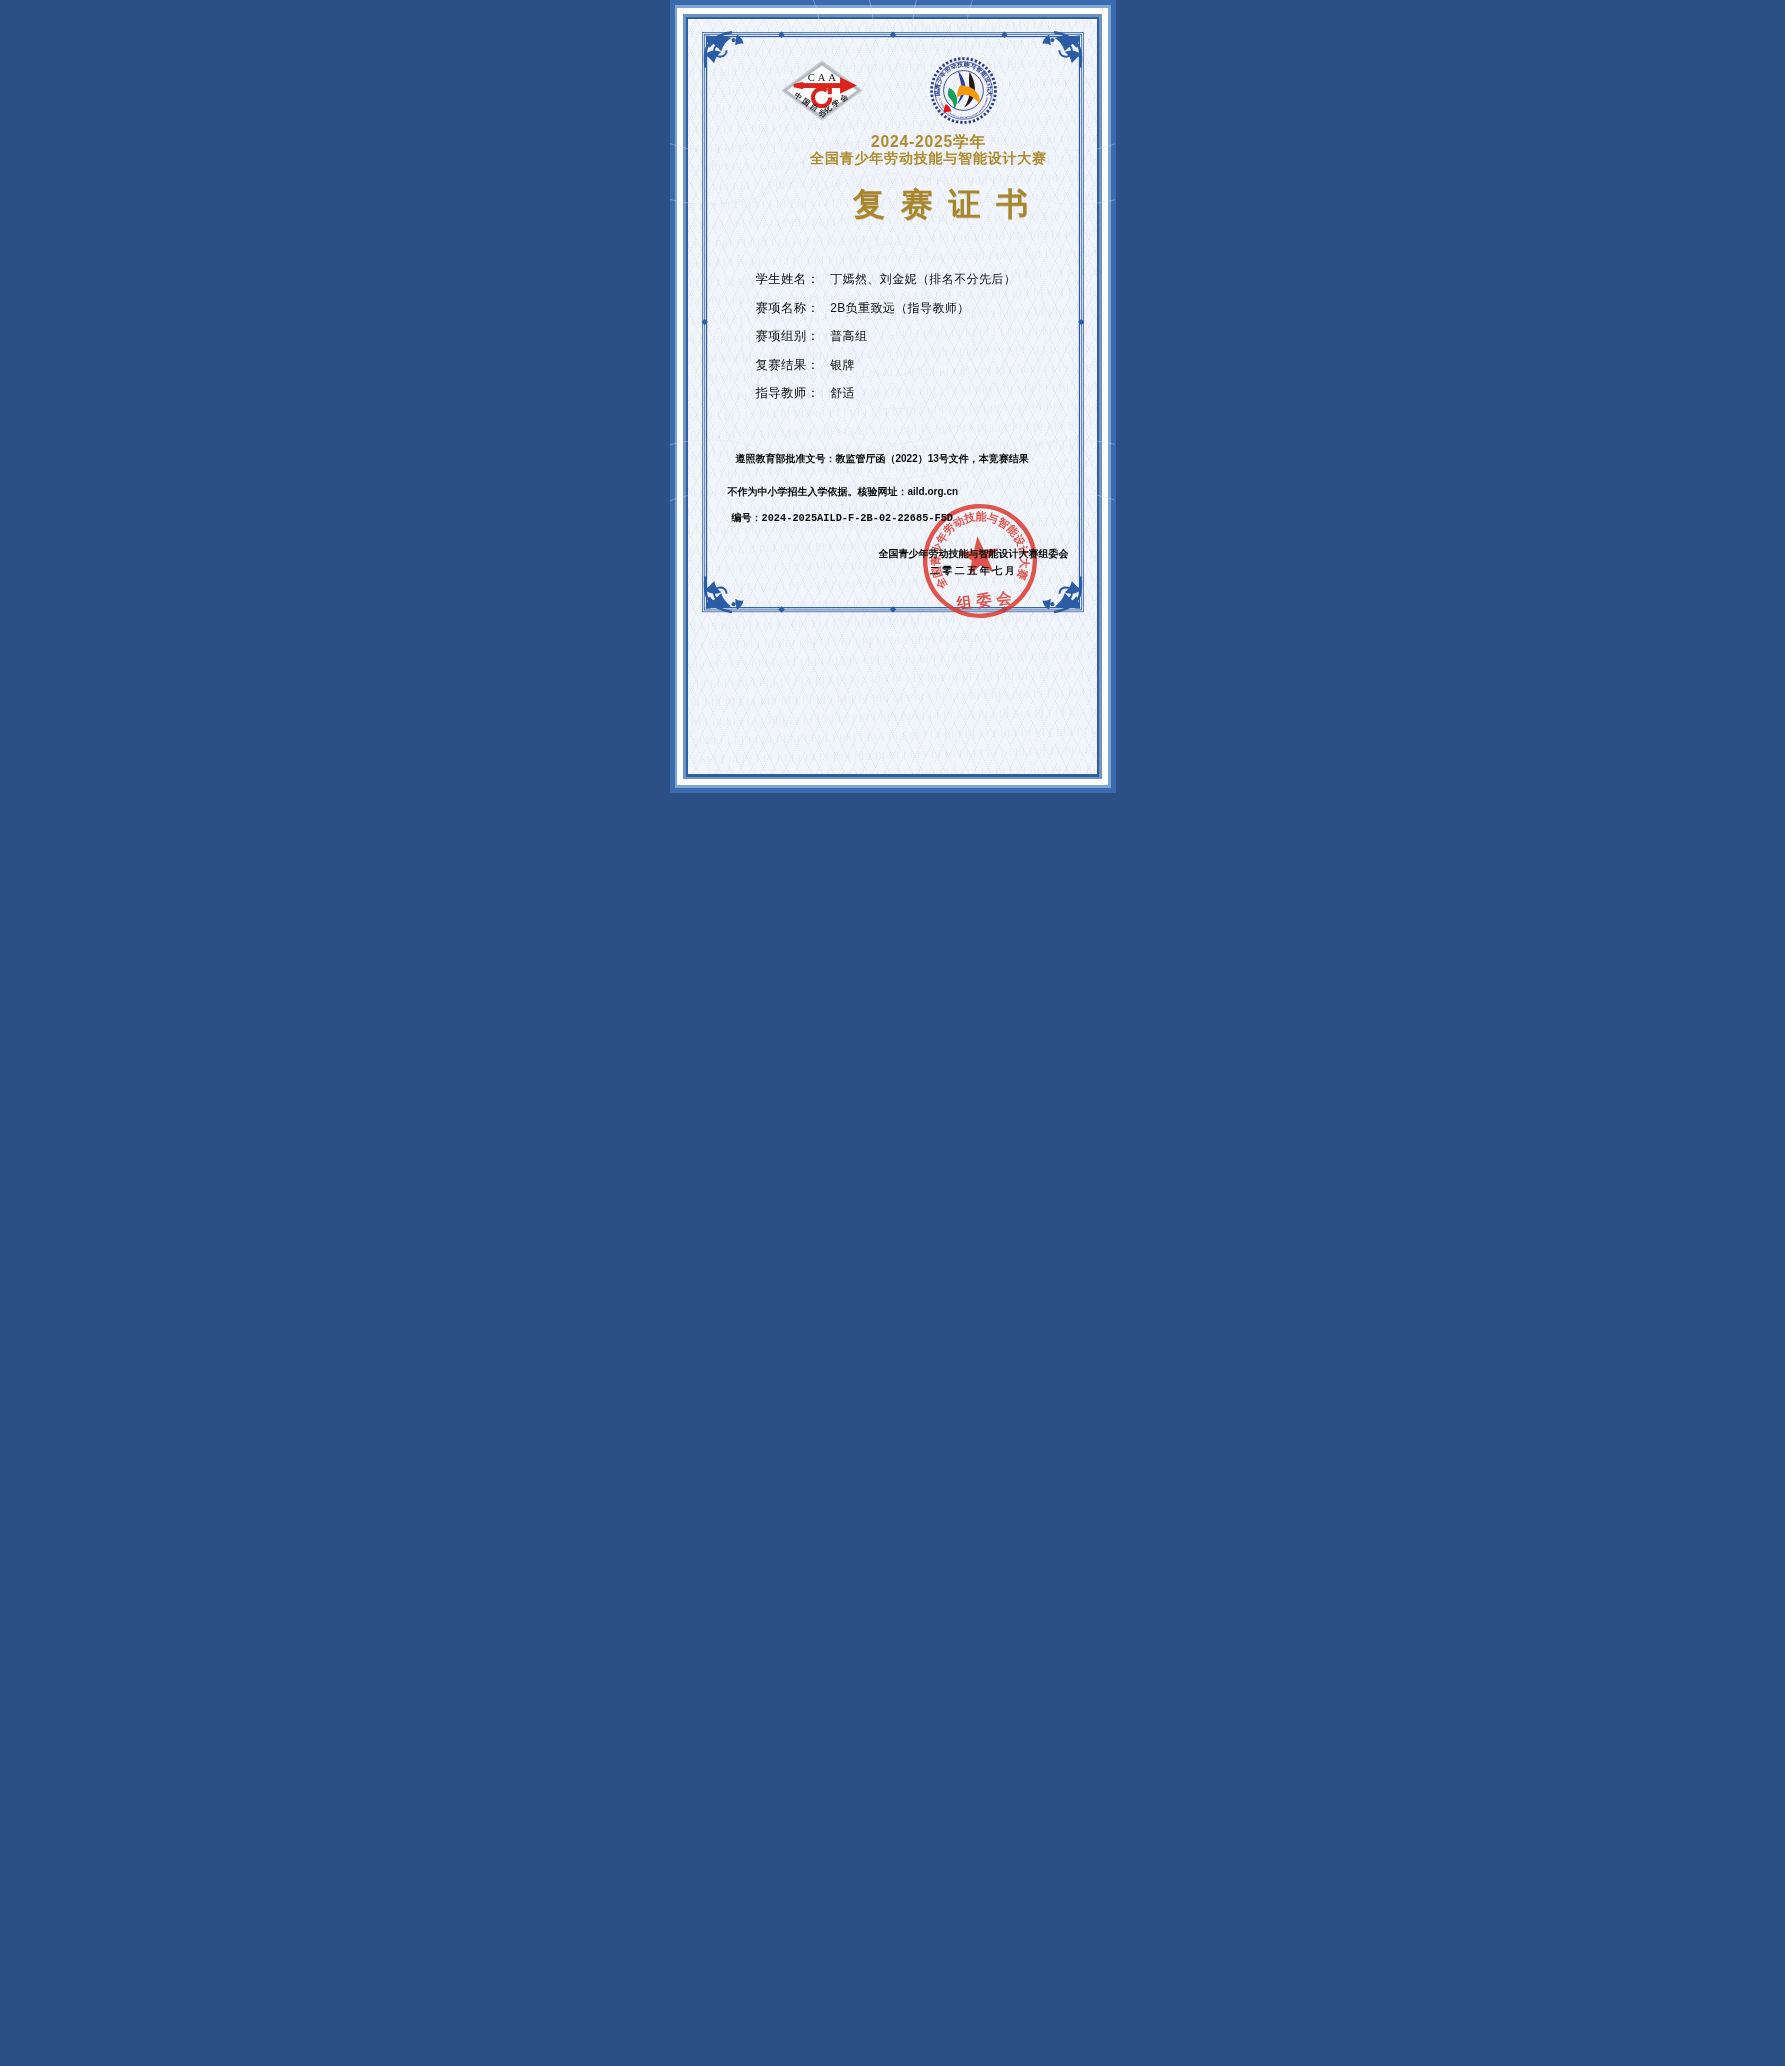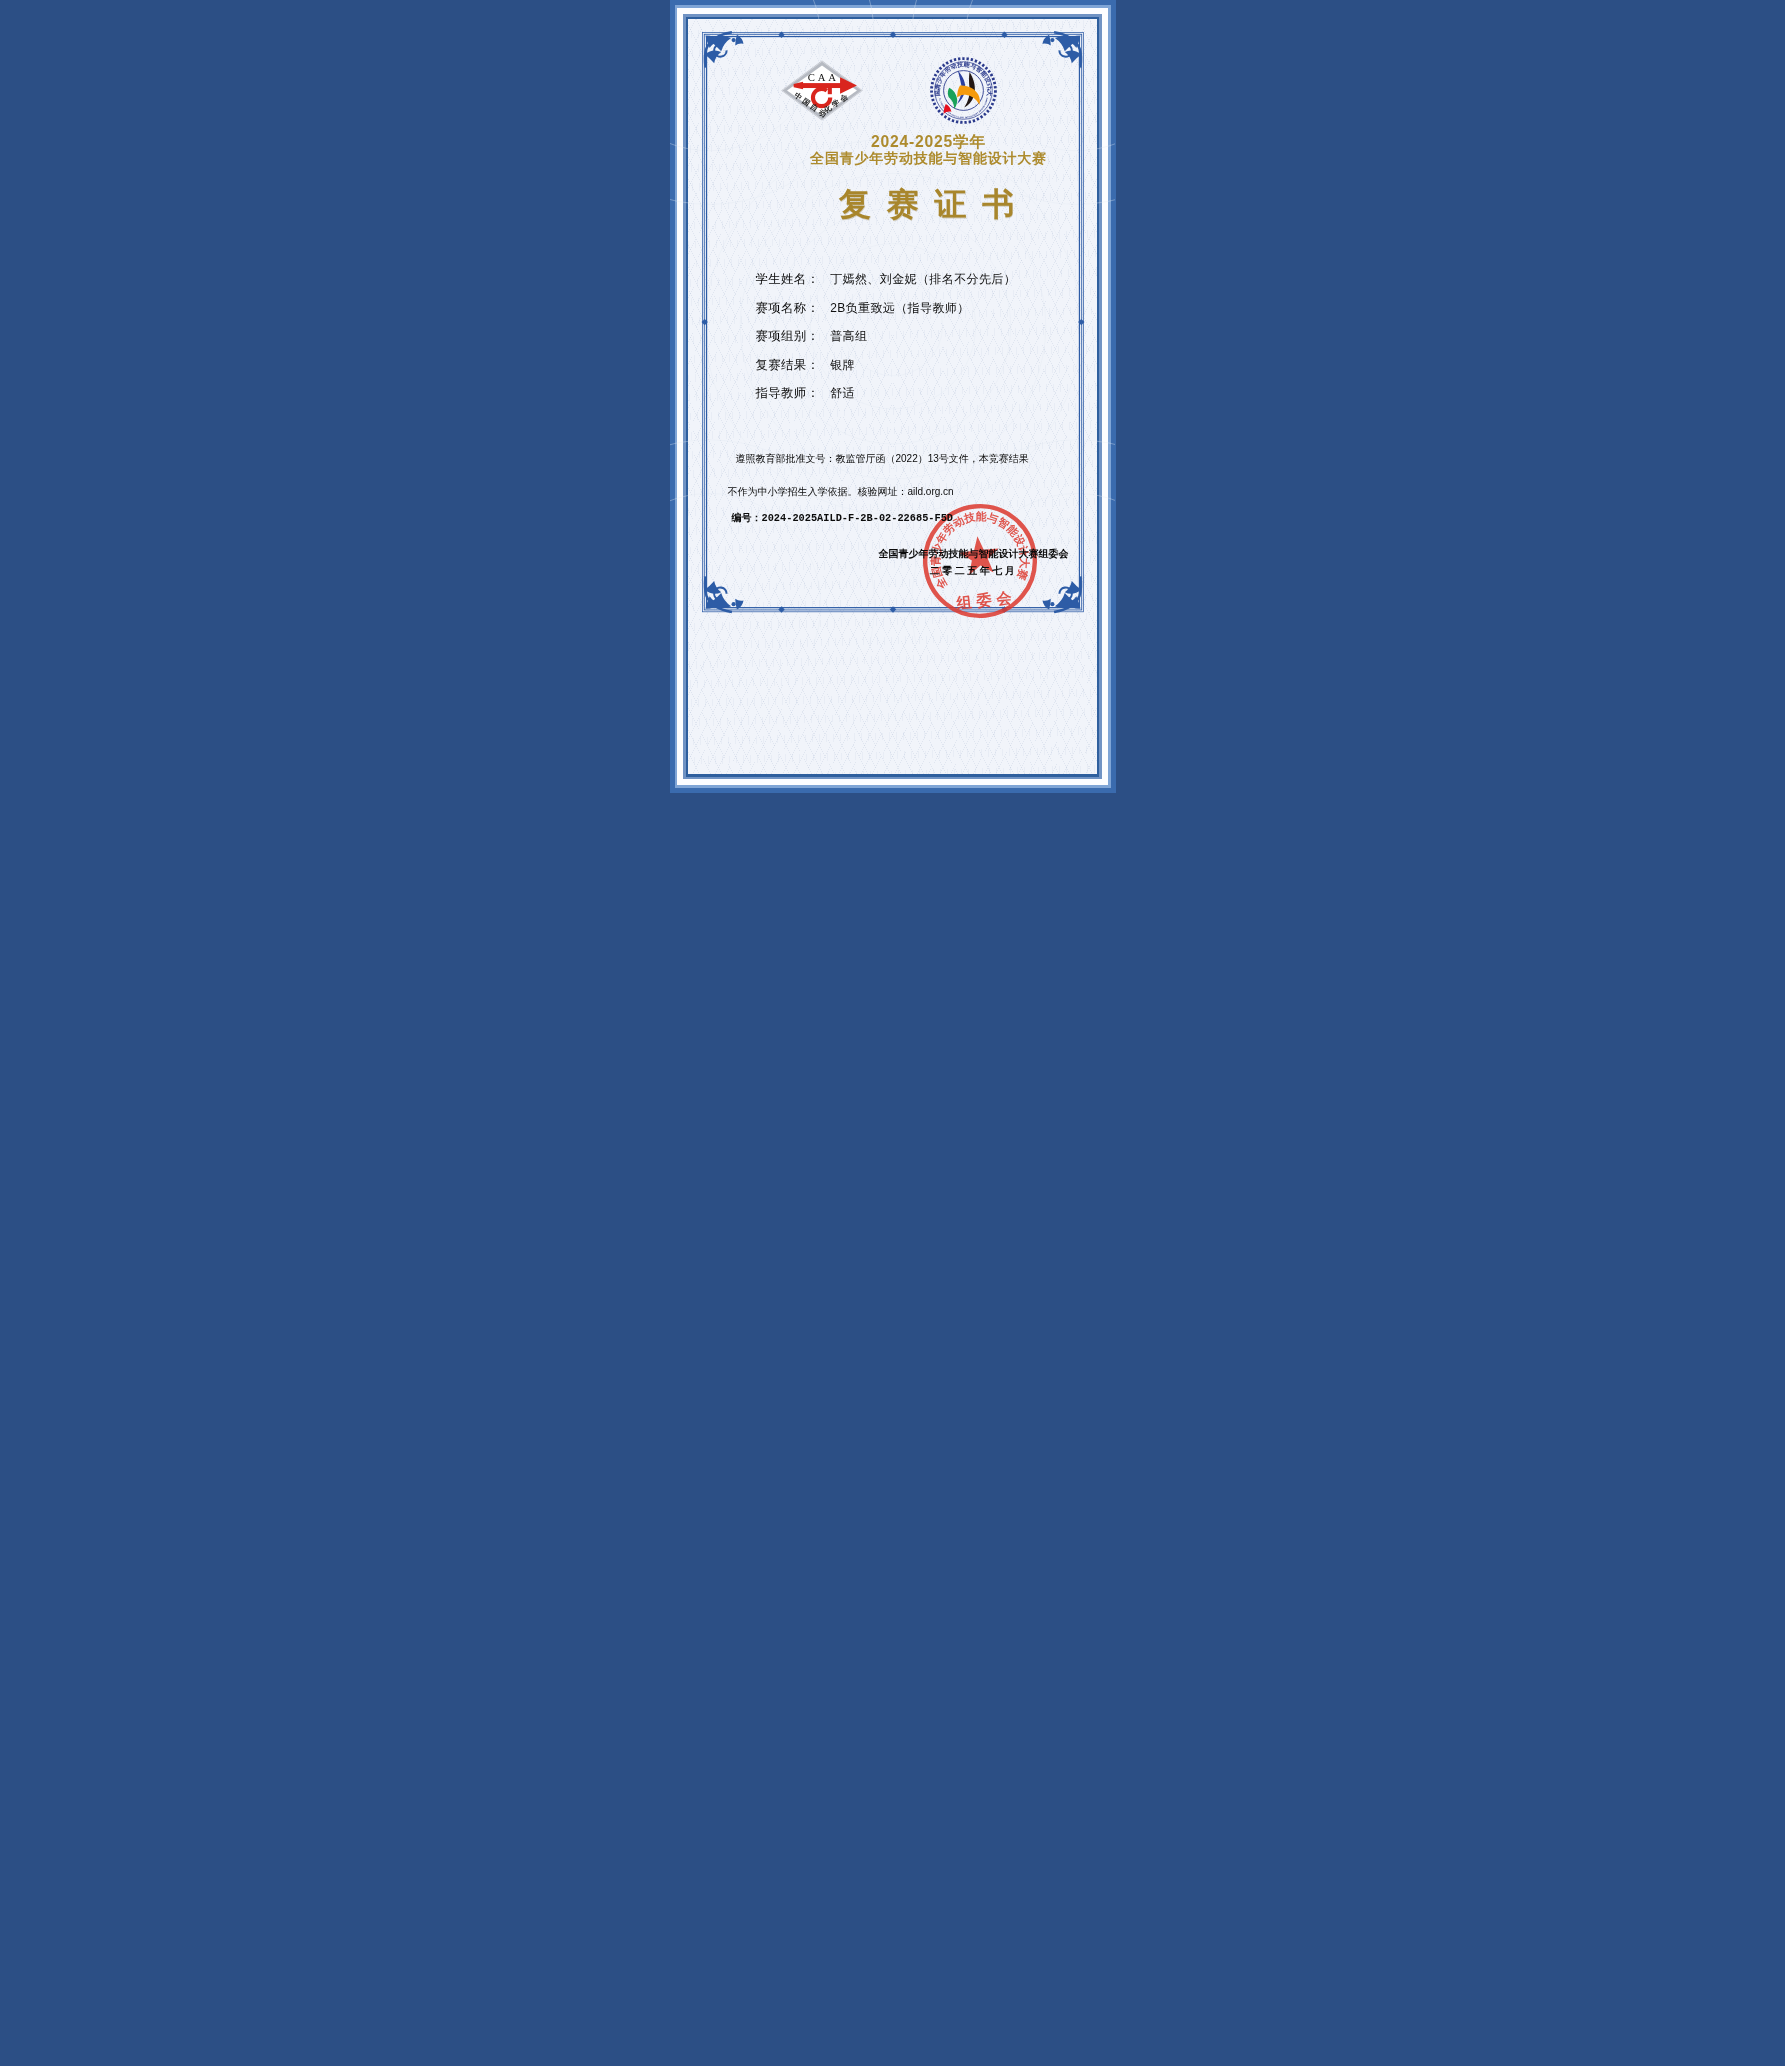--- a/index.html
+++ b/index.html
@@ -15,30 +15,30 @@
     background-image:
       repeating-linear-gradient(63deg, rgba(176,190,214,0.28) 0 0.4px, transparent 0.4px 10px),
       repeating-linear-gradient(-63deg, rgba(176,190,214,0.28) 0 0.4px, transparent 0.4px 10px),
       repeating-linear-gradient(87deg, rgba(186,198,220,0.16) 0 0.4px, transparent 0.4px 7px);
   }
   .decor{position:absolute;inset:0;z-index:1;pointer-events:none;}
   .content{position:absolute;z-index:3;}
   .ctr{left:8px;width:100%;text-align:center;margin-left:28px;}
   .school-year{top:132px;font-size:15.7px;font-weight:bold;letter-spacing:0.8px;color:#ad8b2e;}
   .comp-name{top:150px;font-size:14px;font-weight:bold;letter-spacing:0.8px;color:#ad8b2e;}
-  .cert-title{top:183px;font-size:32px;font-weight:bold;letter-spacing:15.7px;padding-left:6px;
+  .cert-title{top:183px;font-size:32px;font-weight:bold;letter-spacing:15.7px;padding-left:20px;
               color:#a8862c;font-family:"DejaVu Serif","Liberation Serif",serif;
               text-shadow:0.4px 0.8px 0 rgba(120,90,20,0.25);}
   .logo-caa{position:absolute;left:108px;top:59px;z-index:3;}
   .logo-badge{position:absolute;left:258px;top:55px;z-index:3;}
   .field-row{position:absolute;left:86px;white-space:nowrap;z-index:3;}
   .f-label{font-size:12.4px;font-weight:normal;color:#0a0a0a;letter-spacing:0.4px;}
   .f-value{font-size:12px;color:#101010;margin-left:10.7px;letter-spacing:0.4px;}
   .fr0{top:271px;} .fr1{top:300px;} .fr2{top:328px;} .fr3{top:357px;} .fr4{top:385px;}
-  .notice{position:absolute;font-size:10px;font-weight:normal;color:#0b0b0b;white-space:nowrap;z-index:3;}
+  .notice{position:absolute;font-size:10px;font-weight:bold;color:#0b0b0b;white-space:nowrap;z-index:3;}
   .n1{left:66px;top:452px;}
   .n2{left:58px;top:485px;}
   .serial{position:absolute;left:62px;top:511px;white-space:nowrap;z-index:3;}
   .serial-label{font-size:10px;font-weight:bold;color:#0b0b0b;}
   .serial-value{font-size:10.3px;font-weight:bold;color:#0b0b0b;
                 font-family:"Liberation Mono","DejaVu Sans Mono",monospace;letter-spacing:0;}
   .committee{position:absolute;left:178px;top:547px;width:252px;text-align:center;
              font-size:10px;font-weight:bold;color:#0b0b0b;white-space:nowrap;z-index:4;}
   .issue-date{position:absolute;left:178px;top:564px;width:252px;text-align:center;
               font-size:10px;font-weight:bold;color:#0b0b0b;letter-spacing:2.5px;z-index:4;}

